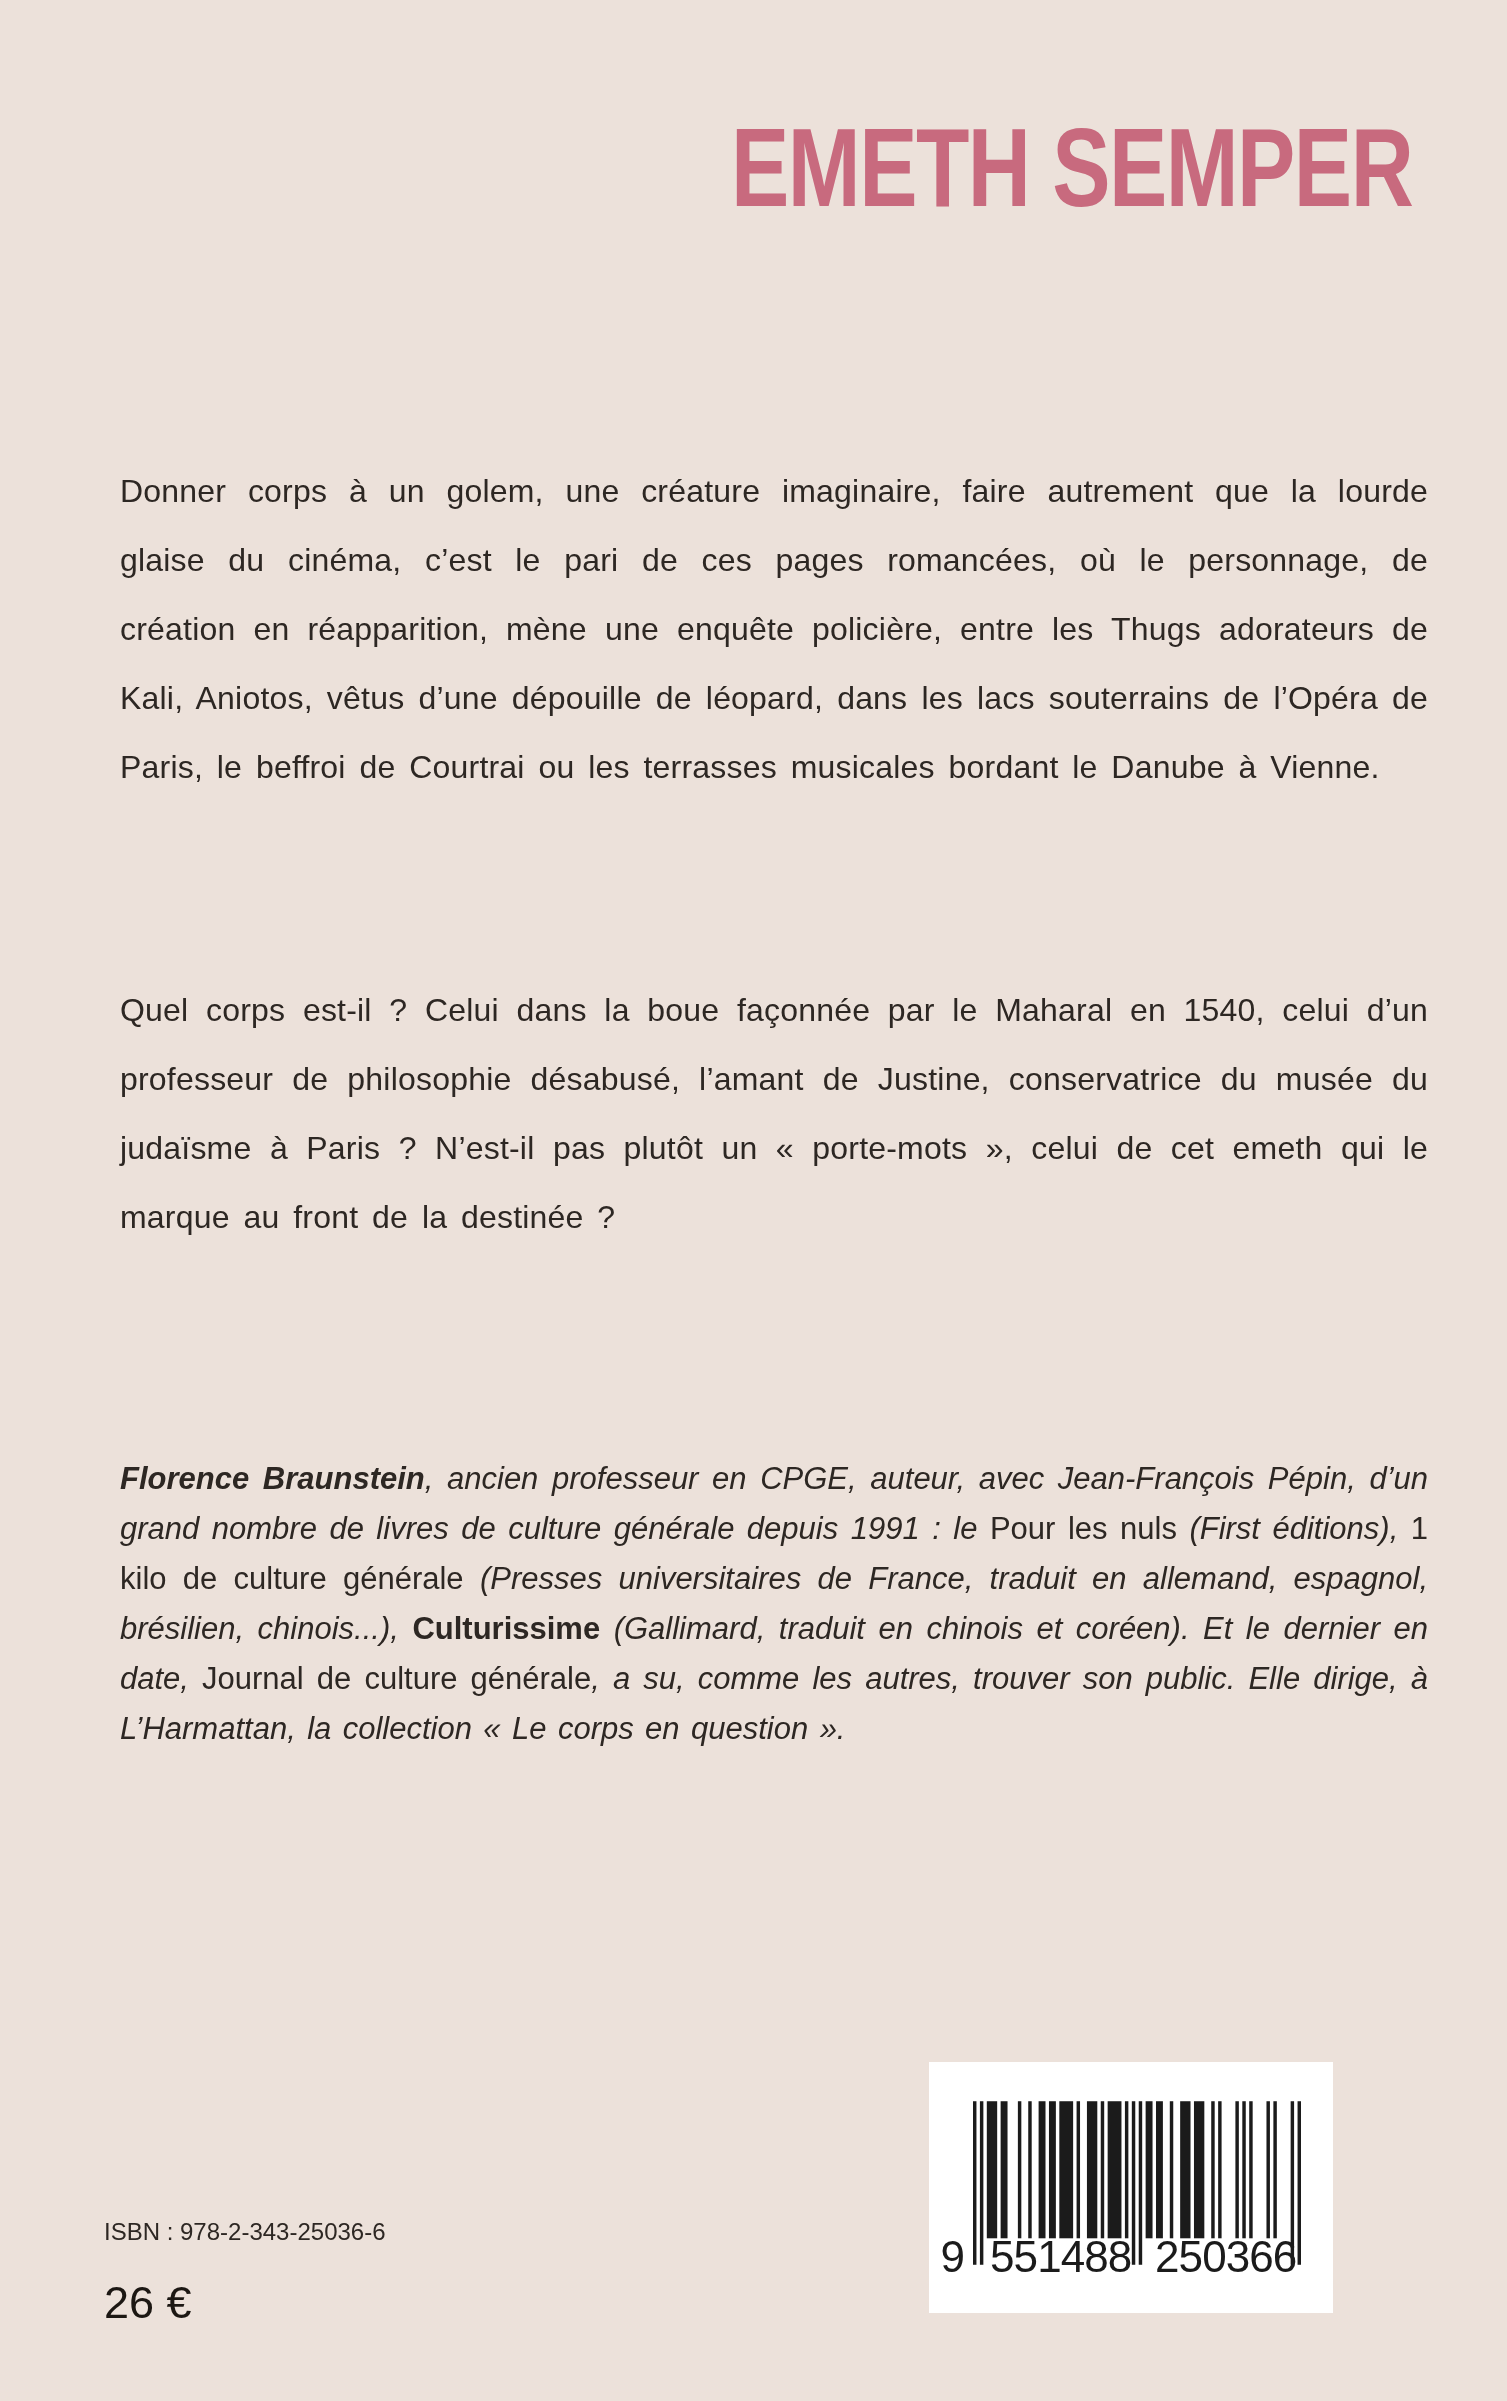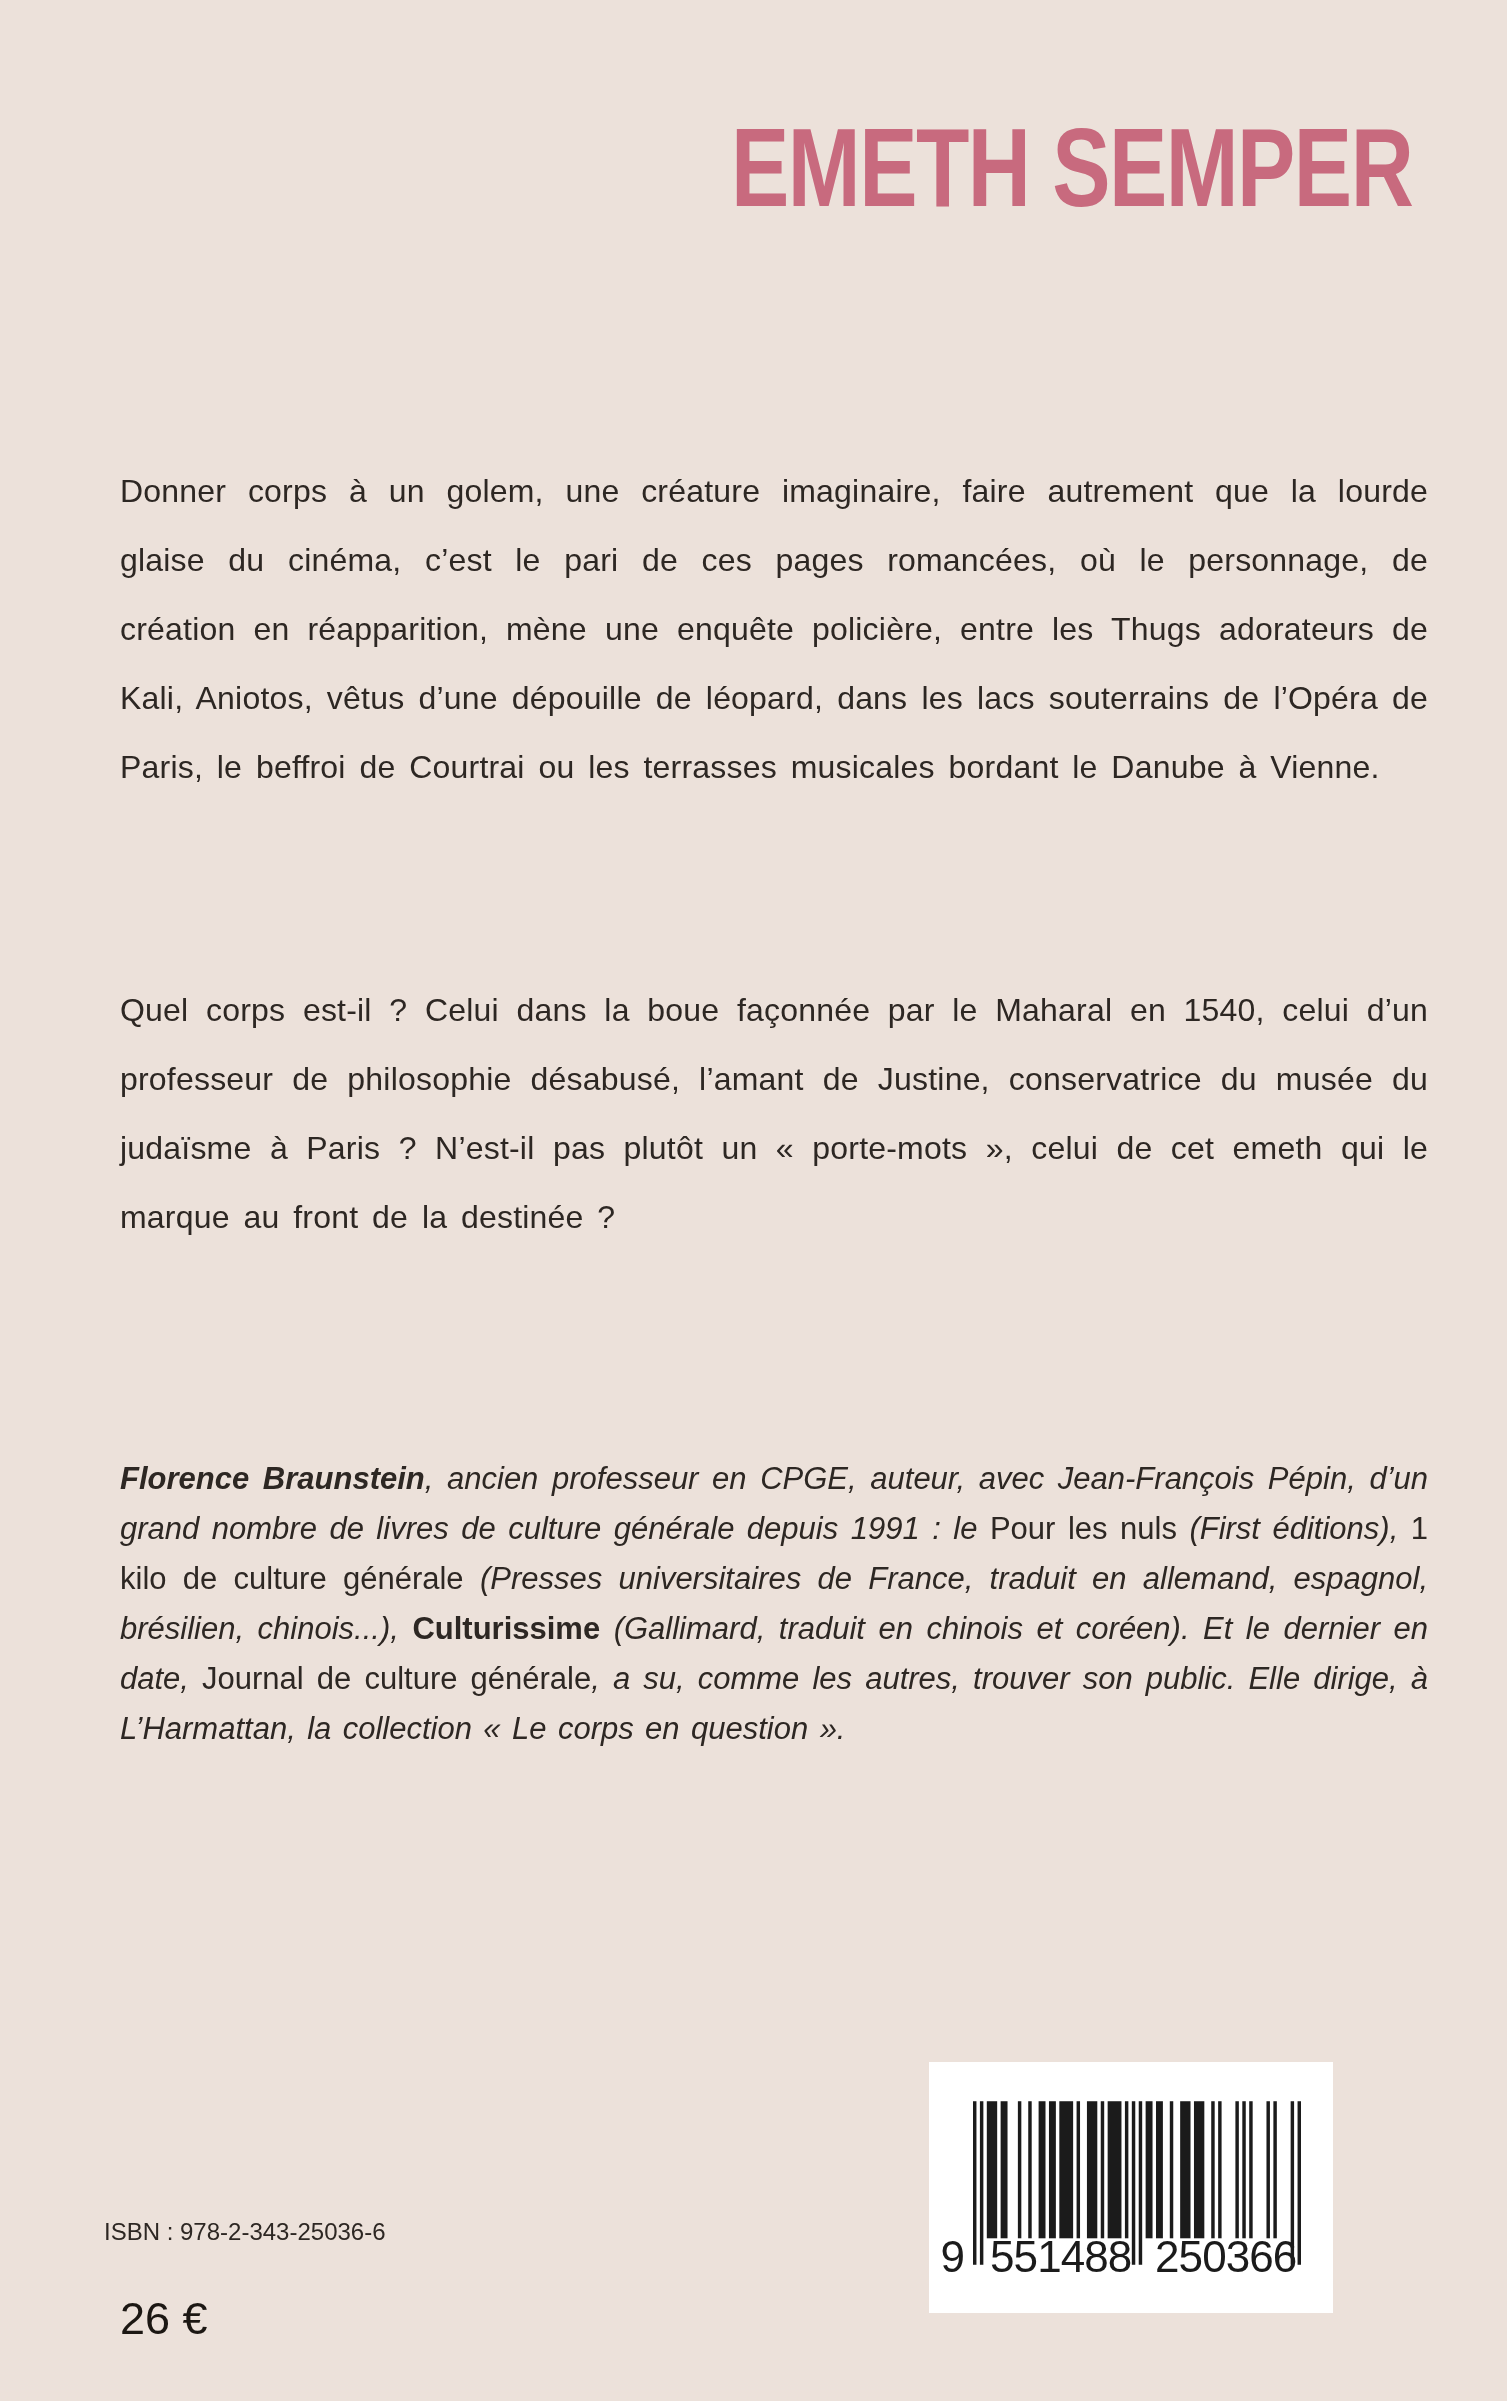--- a/index.html
+++ b/index.html
@@ -48,21 +48,21 @@
     word-spacing:2.8px;
     color:var(--ink,#2d2723);
   }
   .seg-italic{font-style:italic;}
   .seg-bold-italic{font-style:italic;font-weight:bold;}
   .seg-normal{font-style:normal;}
   .seg-bold{font-style:normal;font-weight:bold;}
   
   .credit{position:absolute;left:104px;top:2150px;margin:0;font-size:28px;}
   .isbn{position:absolute;left:104px;top:2218px;margin:0;font-size:24px;}
-  .price{position:absolute;left:104px;top:2277px;margin:16px;font-size:45px;color:var(--ink-strong,#1c1713);}
+  .price{position:absolute;left:104px;top:2277px;margin:0;font-size:45px;color:var(--ink-strong,#1c1713);}
   
   .barcode-box{
     position:absolute;left:929px;top:2062px;width:404px;height:251px;
     background:#ffffff;
   }
   .barcode-svg{position:absolute;left:44px;top:39px;}
   .bc-digit{
     position:absolute;top:170px;
     font-size:44px;color:#1b1b1b;letter-spacing:-0.9px;
     font-family:"Liberation Sans",sans-serif;

